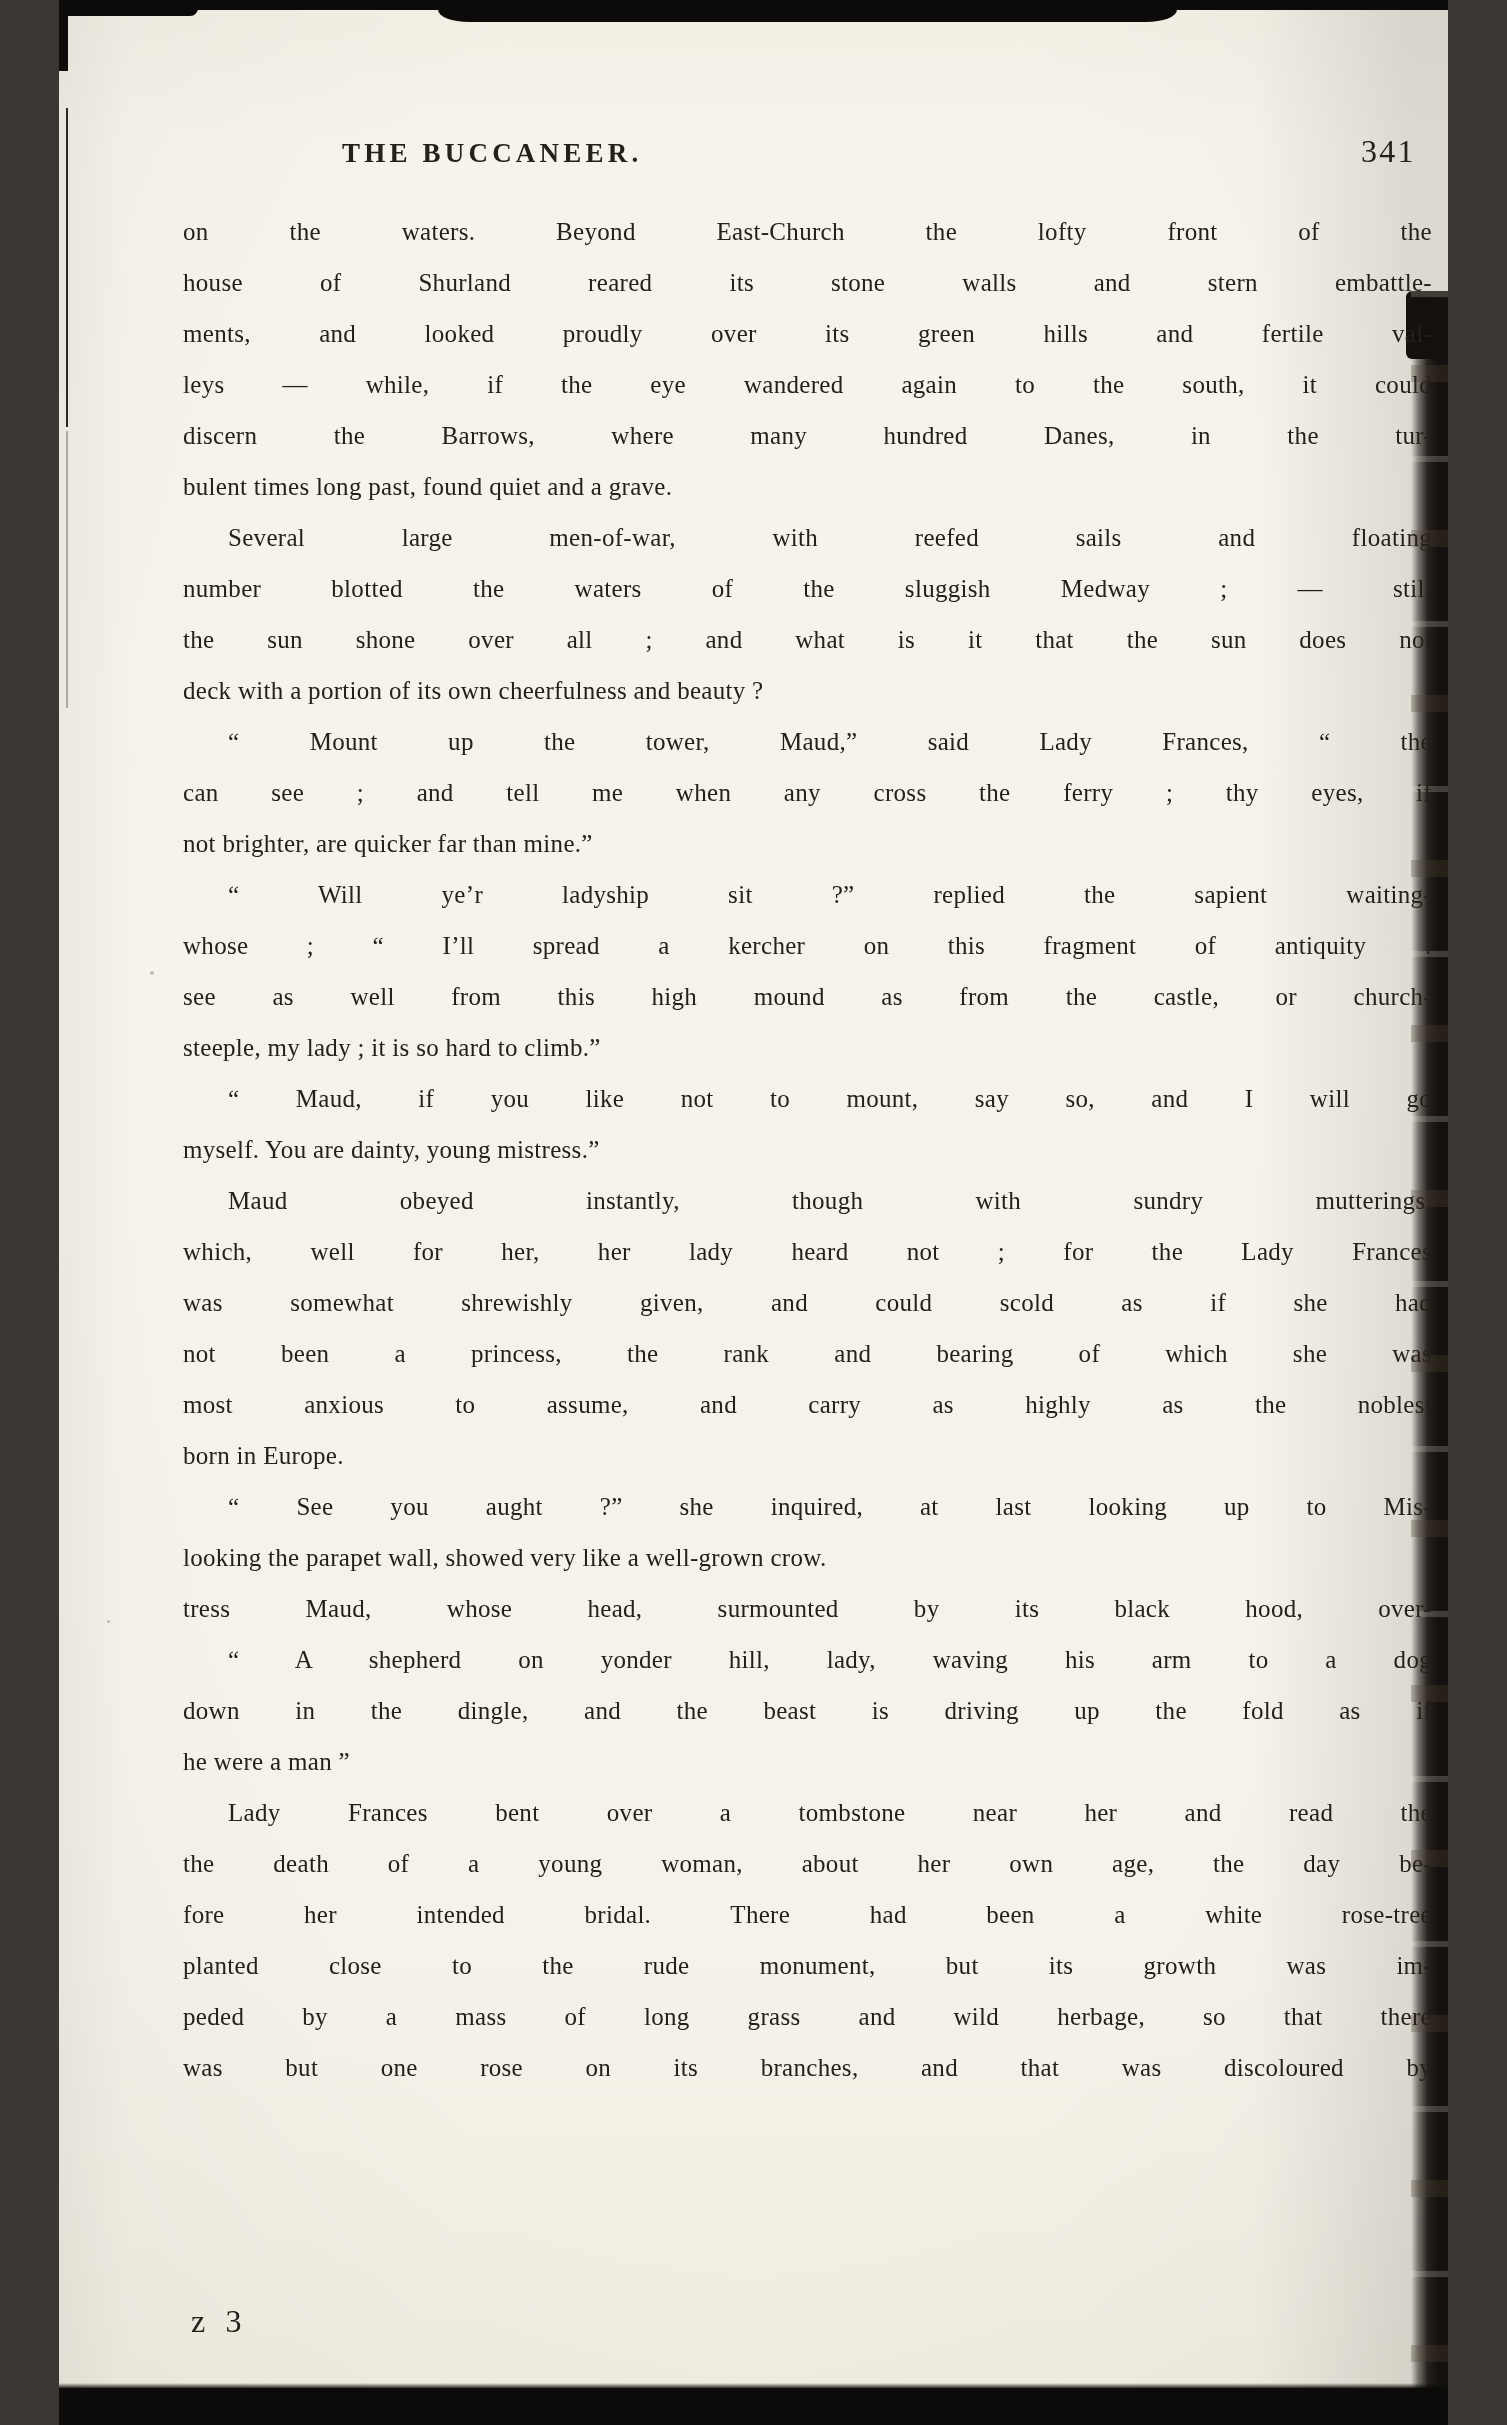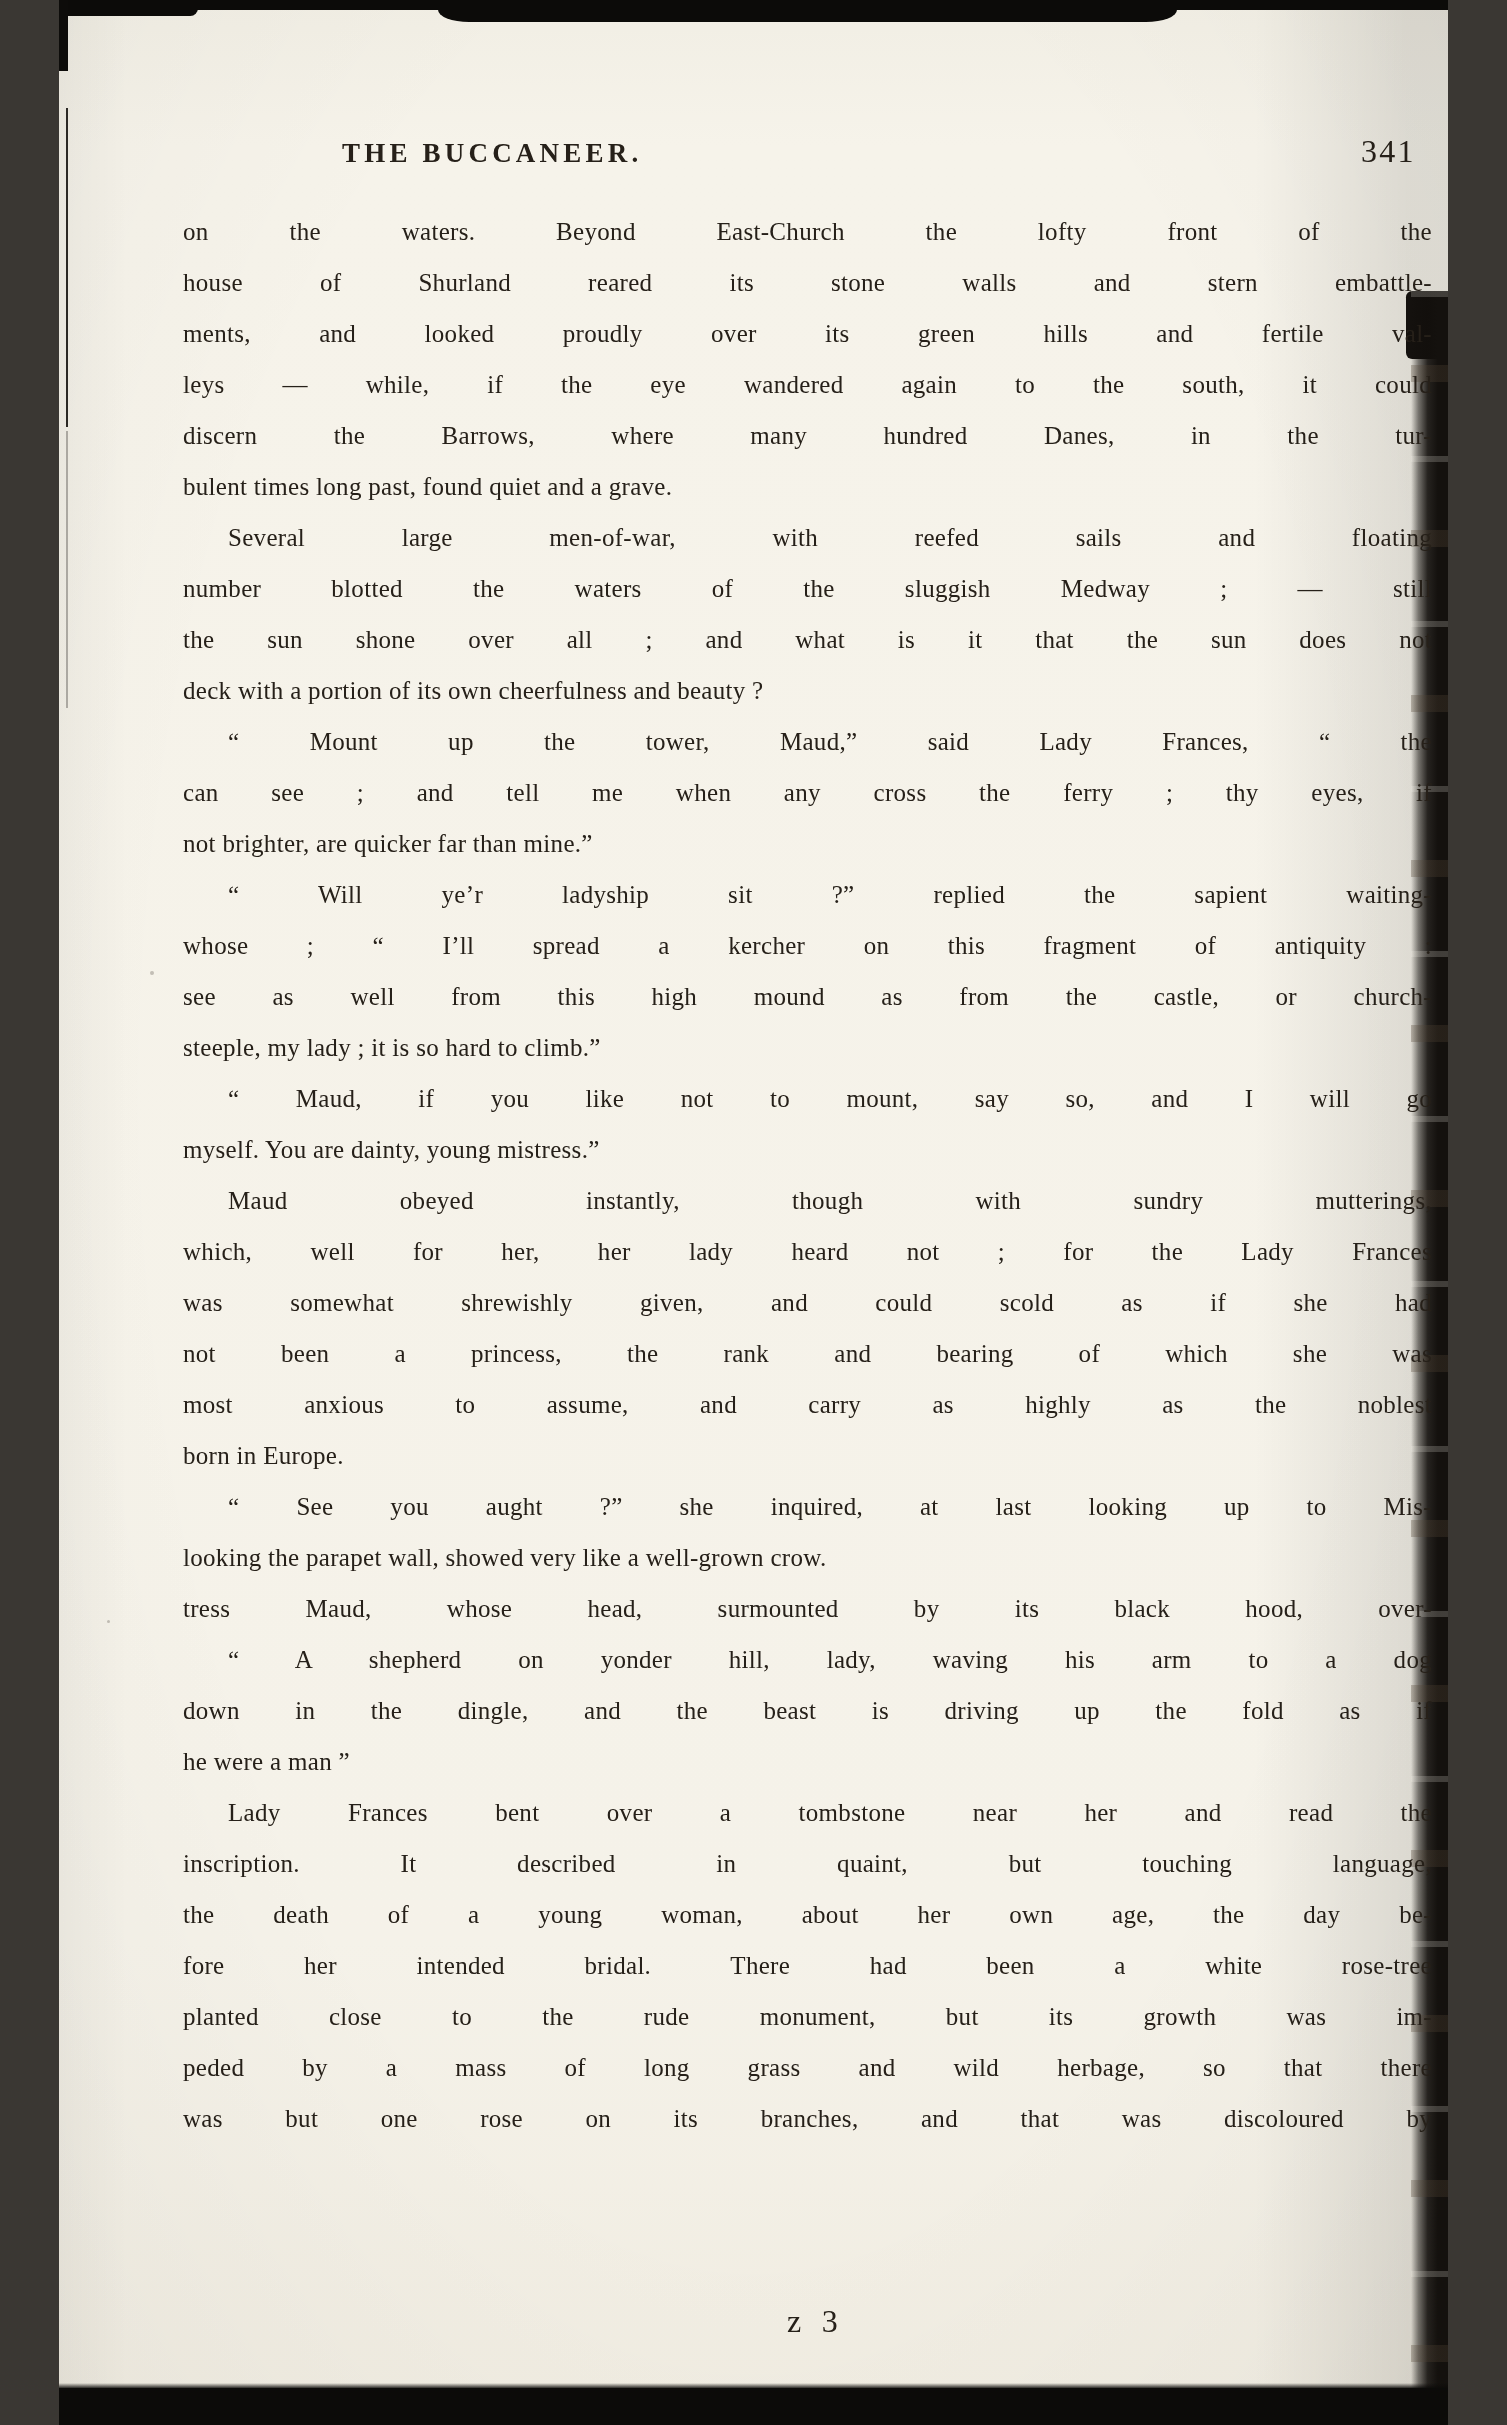--- a/index.html
+++ b/index.html
@@ -72,21 +72,21 @@
     text-align: justify;
     text-align-last: justify;
     text-justify: inter-word;
   }
   .line.endline { text-align-last: left; }
   .line.indent { text-indent: 45px; }
 
   
   .signature-mark {
     position: absolute; left: 132px; top: 2303px; width: 1249px;
-    text-align: center; font-size: 32px; letter-spacing: 6.2px;
+    font-size: 32px; letter-spacing: 6.2px;
     color: var(--ink, #262019);
   }
 </style>
 </head>
 <body>
 
 <div class="page">
   <div class="page-shade"></div>
 
   <div class="edge-top"></div>
@@ -148,21 +148,20 @@
         <div class="line endline">looking the parapet wall, showed very like a well-grown crow.</div>
         <div class="line">tress Maud, whose head, surmounted by its black hood, over-</div>
       </div>
       <div class="paragraph">
         <div class="line indent">“ A shepherd on yonder hill, lady, waving his arm to a dog</div>
         <div class="line">down in the dingle, and the beast is driving up the fold as if</div>
         <div class="line endline">he were a man ”</div>
       </div>
       <div class="paragraph">
         <div class="line indent">Lady Frances bent over a tombstone near her and read the</div>
-        <div class="line">inscription.  It described in quaint, but touching language,</div>
         <div class="line">the death of a young woman, about her own age, the day be-</div>
         <div class="line">fore her intended bridal.  There had been a white rose-tree</div>
         <div class="line">planted close to the rude monument, but its growth was im-</div>
         <div class="line">peded by a mass of long grass and wild herbage, so that there</div>
         <div class="line">was but one rose on its branches, and that was discoloured by</div>
       </div>
     </div>
 
   <div class="signature-mark">z 3</div>
 </div>

